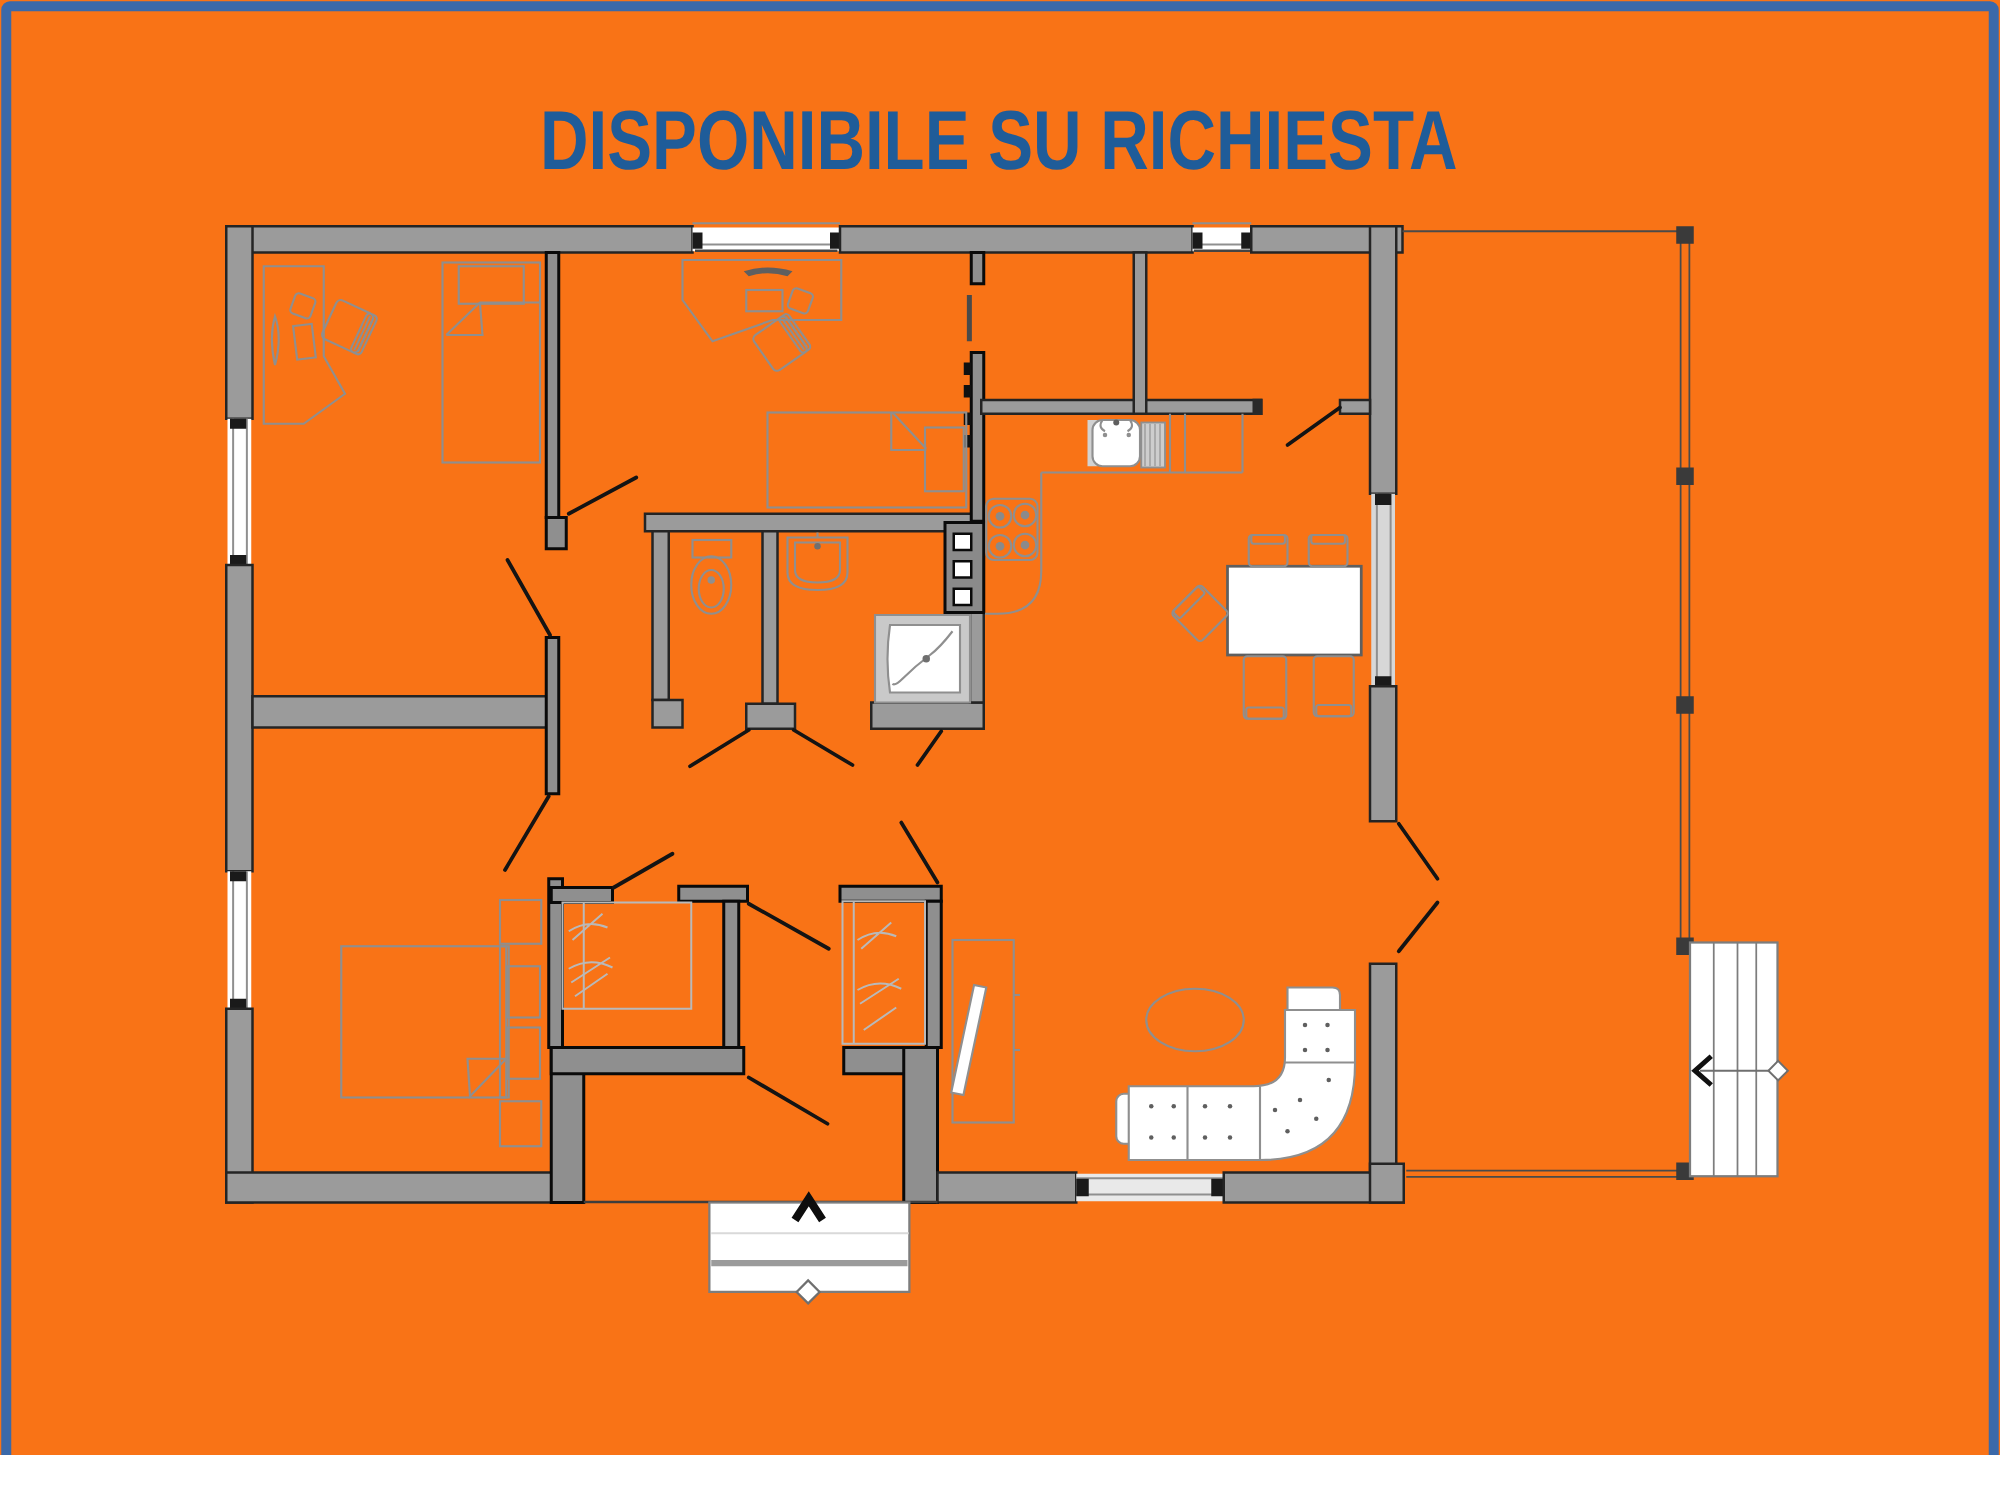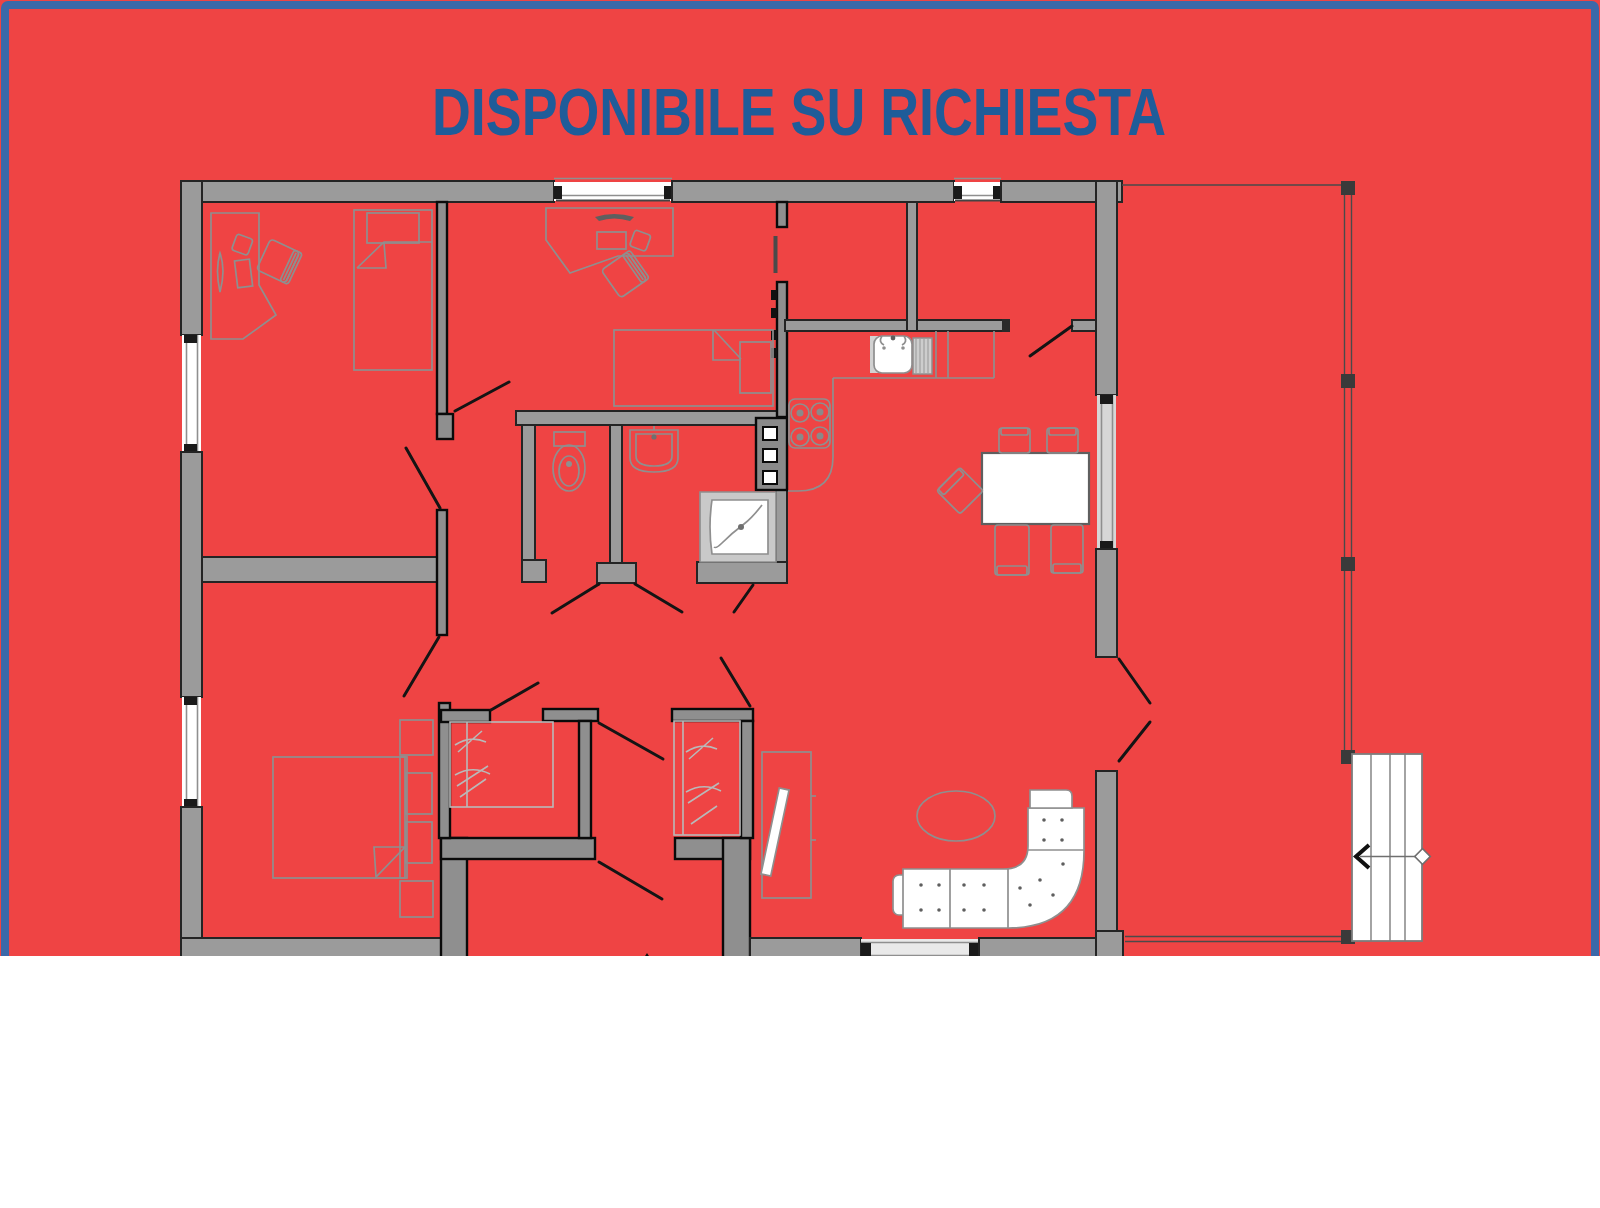--- a/index.html
+++ b/index.html
@@ -1,16 +1,16 @@
 <!DOCTYPE html>
 <html><head>
 <meta charset="utf-8">
 <style>
   html,body{margin:0;padding:0;background:#ffffff;}
-  .page{position:relative;width:1600px;height:956px;background:#ef4444;font-family:"Liberation Sans", sans-serif;}
+  .page{position:relative;width:1600px;height:1164px;background:#f97316;font-family:"Liberation Sans", sans-serif;}
   svg{position:absolute;left:0;top:0;}
   .w  {fill:#9b9b9b;stroke:#242424;stroke-width:2;}
   .wd {fill:#8f8f8f;stroke:#0a0a0a;stroke-width:2.4;}
   .f  {fill:none;stroke:#8f8f8f;stroke-width:1.7;}
   .ff {fill:#ffffff;stroke:#8f8f8f;stroke-width:1.7;}
   .fl {fill:none;stroke:#b9b9b9;stroke-width:1.6;}
   .d  {fill:none;stroke:#141414;stroke-width:3;stroke-linecap:round;}
   .t  {fill:none;stroke:#4a4a4a;stroke-width:1.6;}
   .room{fill:none;stroke:none;}
 </style>

